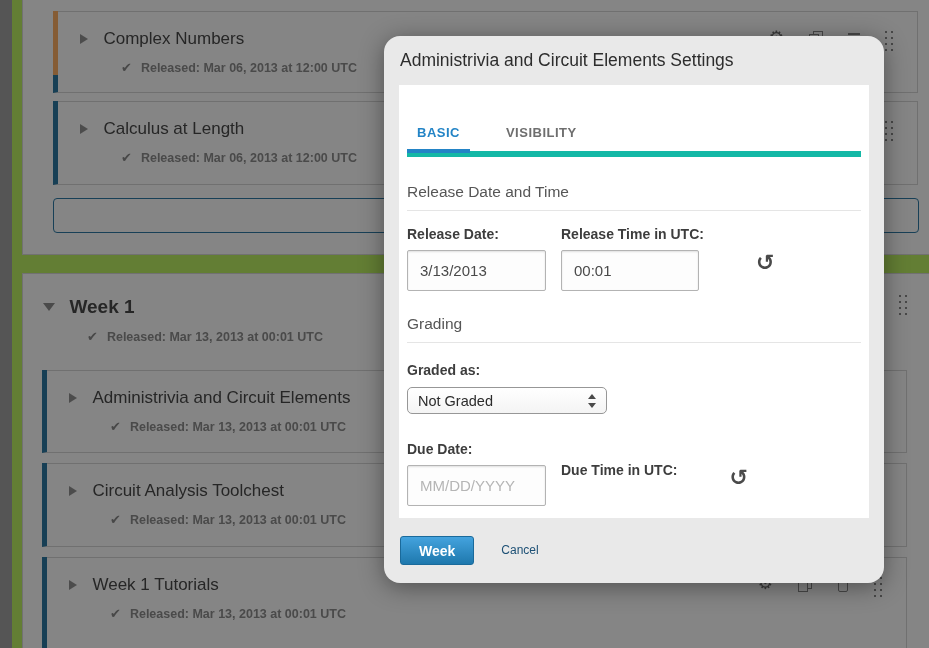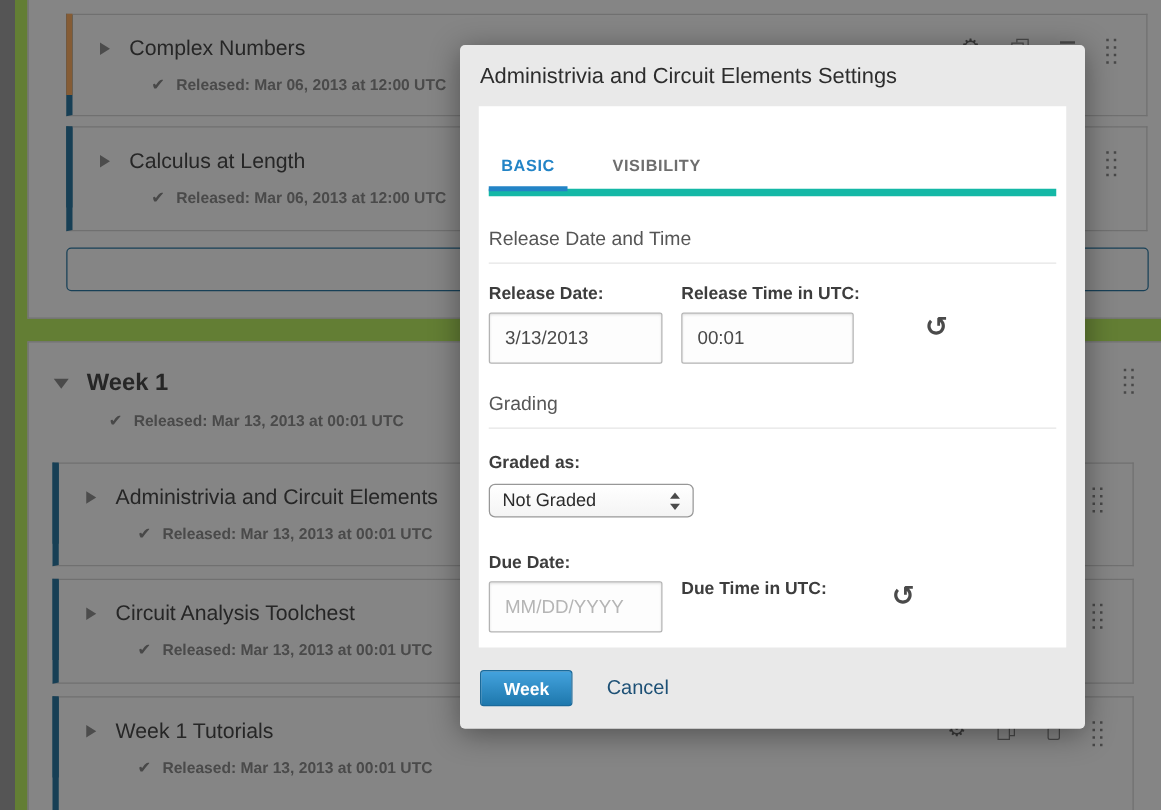--- a/index.html
+++ b/index.html
@@ -46,22 +46,22 @@
     box-shadow:6px 0 #8a8a8a,0 6px #8a8a8a,6px 6px #8a8a8a,0 12px #8a8a8a,6px 12px #8a8a8a,0 18px #8a8a8a,6px 18px #8a8a8a;
   }
   .add-btn{
     position:absolute;left:30px;top:203px;width:866px;height:35px;box-sizing:border-box;
     background:transparent;border:1.5px solid #2e7ca8;border-radius:4px;
   }
   
   .dim{position:absolute;inset:0;background:rgba(0,0,0,0.48);z-index:5;}
   
   .modal{
-    position:absolute;left:356px;top:36px;width:500px;height:547px;z-index:10;
-    background:#e9e9e9;border-radius:4px;box-shadow:0 4px 24px rgba(0,0,0,0.4);box-sizing:border-box;
+    position:absolute;left:372px;top:36px;width:500px;height:547px;z-index:10;
+    background:#e9e9e9;border-radius:16px;box-shadow:0 4px 24px rgba(0,0,0,0.4);box-sizing:border-box;
   }
   .modal-header{height:49px;padding:0 16px;display:flex;align-items:center;}
   .modal-title{font-size:17.5px;color:#2d2d2d;font-weight:400;margin:0;}
   .modal-body{margin:0 15px;background:#ffffff;height:433px;overflow:hidden;box-sizing:border-box;}
   .tabs{position:relative;display:flex;margin:40px 8px 0 8px;border-bottom:6px solid #14b8a6;}
   .tab{position:relative;padding:0 10px 11px 10px;font-size:13px;font-weight:600;letter-spacing:0.5px;color:#6e6e6e;cursor:default;}
   .tab.active{color:#2384c6;}
   .tab.active::after{content:"";position:absolute;left:0;right:0;bottom:-2px;height:4px;background:#2384c6;}
   .tab + .tab{margin-left:26px;}
   .sec-heading{
@@ -80,33 +80,33 @@
   .txt-input::placeholder{color:#b5b5b5;opacity:1;}
   .w-date{width:139px;}
   .w-time{width:138px;}
   .reset-btn{
     background:none;border:none;margin:8px 0 0 52px;padding:0;cursor:pointer;
     font-family:"DejaVu Sans",sans-serif;font-size:22px;font-weight:700;color:#4a4a4a;line-height:1;
     align-self:center;
   }
   .grade-field{margin:18px 8px 0 8px;}
   .select-box{
-    position:relative;margin-top:8px;width:164px;height:27px;box-sizing:border-box;
+    position:relative;margin-top:8px;width:200px;height:27px;box-sizing:border-box;
     border:1px solid #979797;border-radius:5px;background:linear-gradient(#ffffff,#f4f4f4);
     display:flex;align-items:center;padding:0 10px;font-size:14.5px;color:#2b2b2b;cursor:default;
   }
   .select-arrows{position:absolute;right:10px;top:5px;width:8px;height:16px;}
   .select-arrows::before{content:"";position:absolute;left:0;top:1px;border-bottom:5px solid #4a4a4a;border-left:4px solid transparent;border-right:4px solid transparent;}
   .select-arrows::after{content:"";position:absolute;left:0;bottom:1px;border-top:5px solid #4a4a4a;border-left:4px solid transparent;border-right:4px solid transparent;}
   .modal-footer{height:65px;padding:18px 16px 0 16px;display:flex;align-items:flex-start;box-sizing:border-box;}
   .save-btn{
     height:29px;padding:0 18px;border:1px solid #1a6a9b;border-radius:3px;cursor:pointer;
     background:linear-gradient(#44a3de,#1e78ad);color:#ffffff;font-family:inherit;font-size:14px;font-weight:700;
   }
-  .cancel-link{margin-left:27px;line-height:29px;font-size:16px;color:#1d5075;text-decoration:none;cursor:pointer;}
+  .cancel-link{margin-left:27px;line-height:29px;font-size:12px;color:#1d5075;text-decoration:none;cursor:pointer;}
 </style>
 </head>
 <body>
 
 <div class="stage">
 
   <div class="section-box" style="left:10px;top:-6px;width:909px;height:261px;">
 
     <div class="subsection-card" style="top:16px;height:82px;">
       <div class="card-pad">

